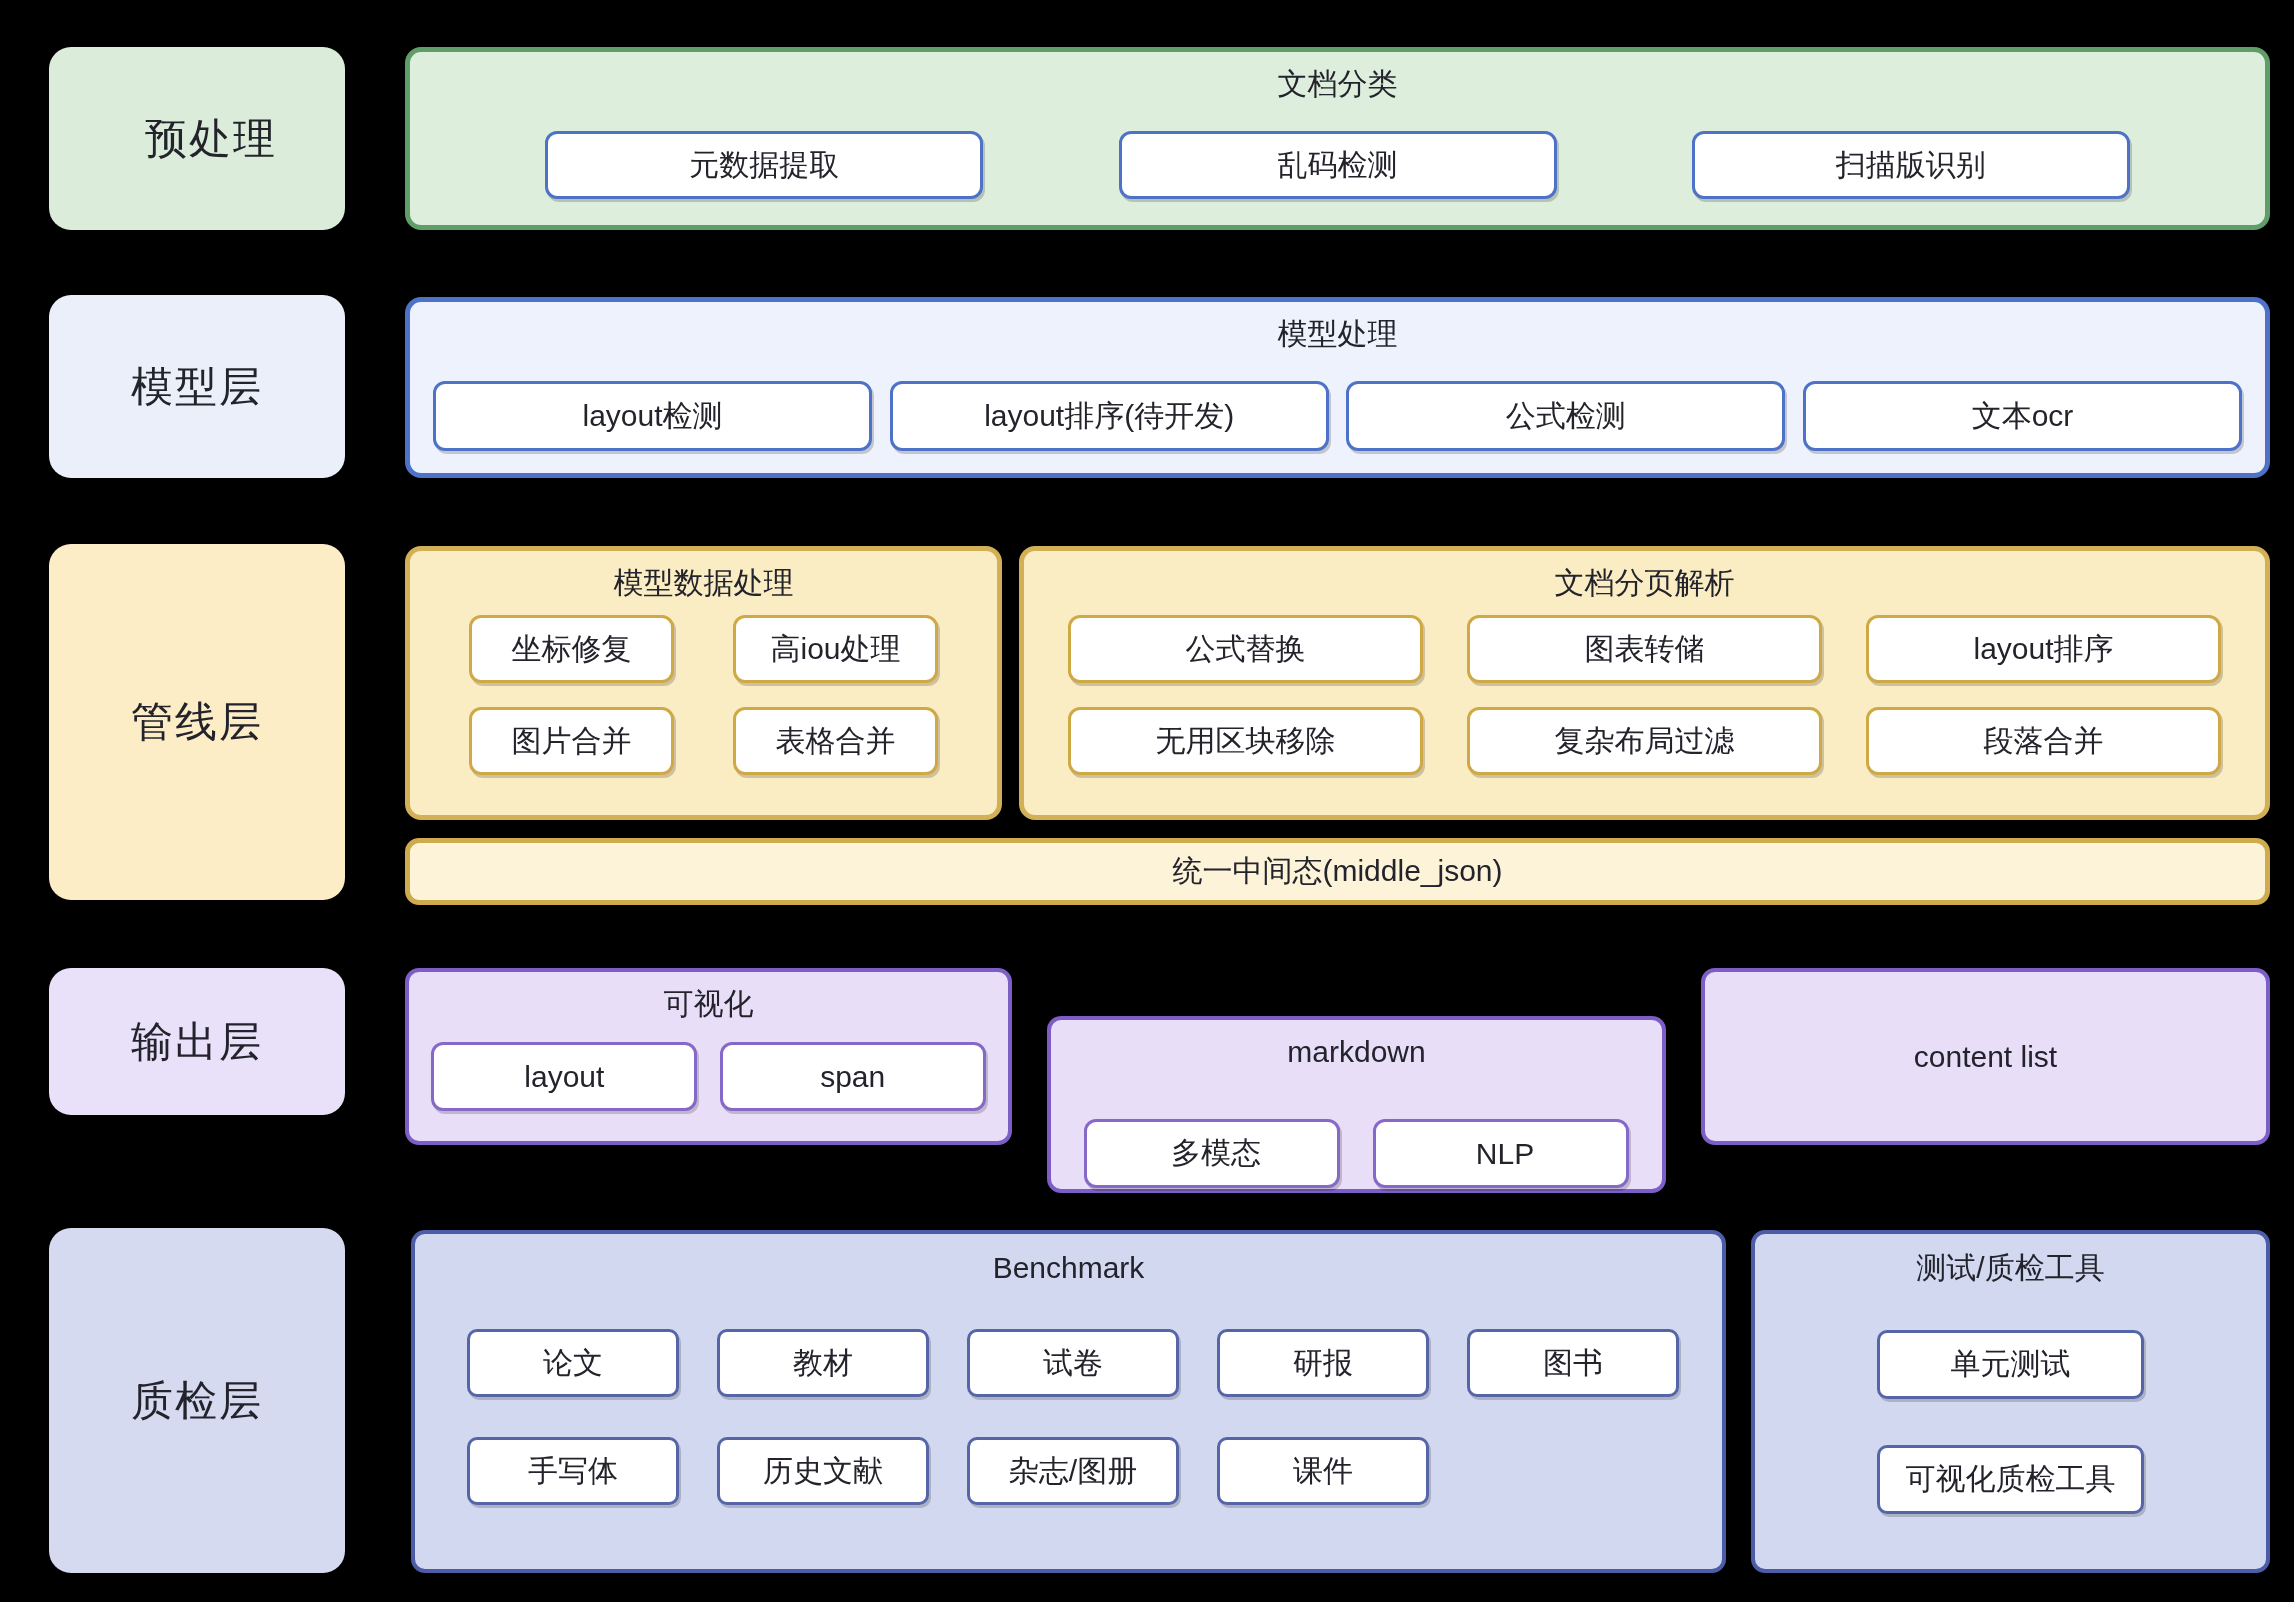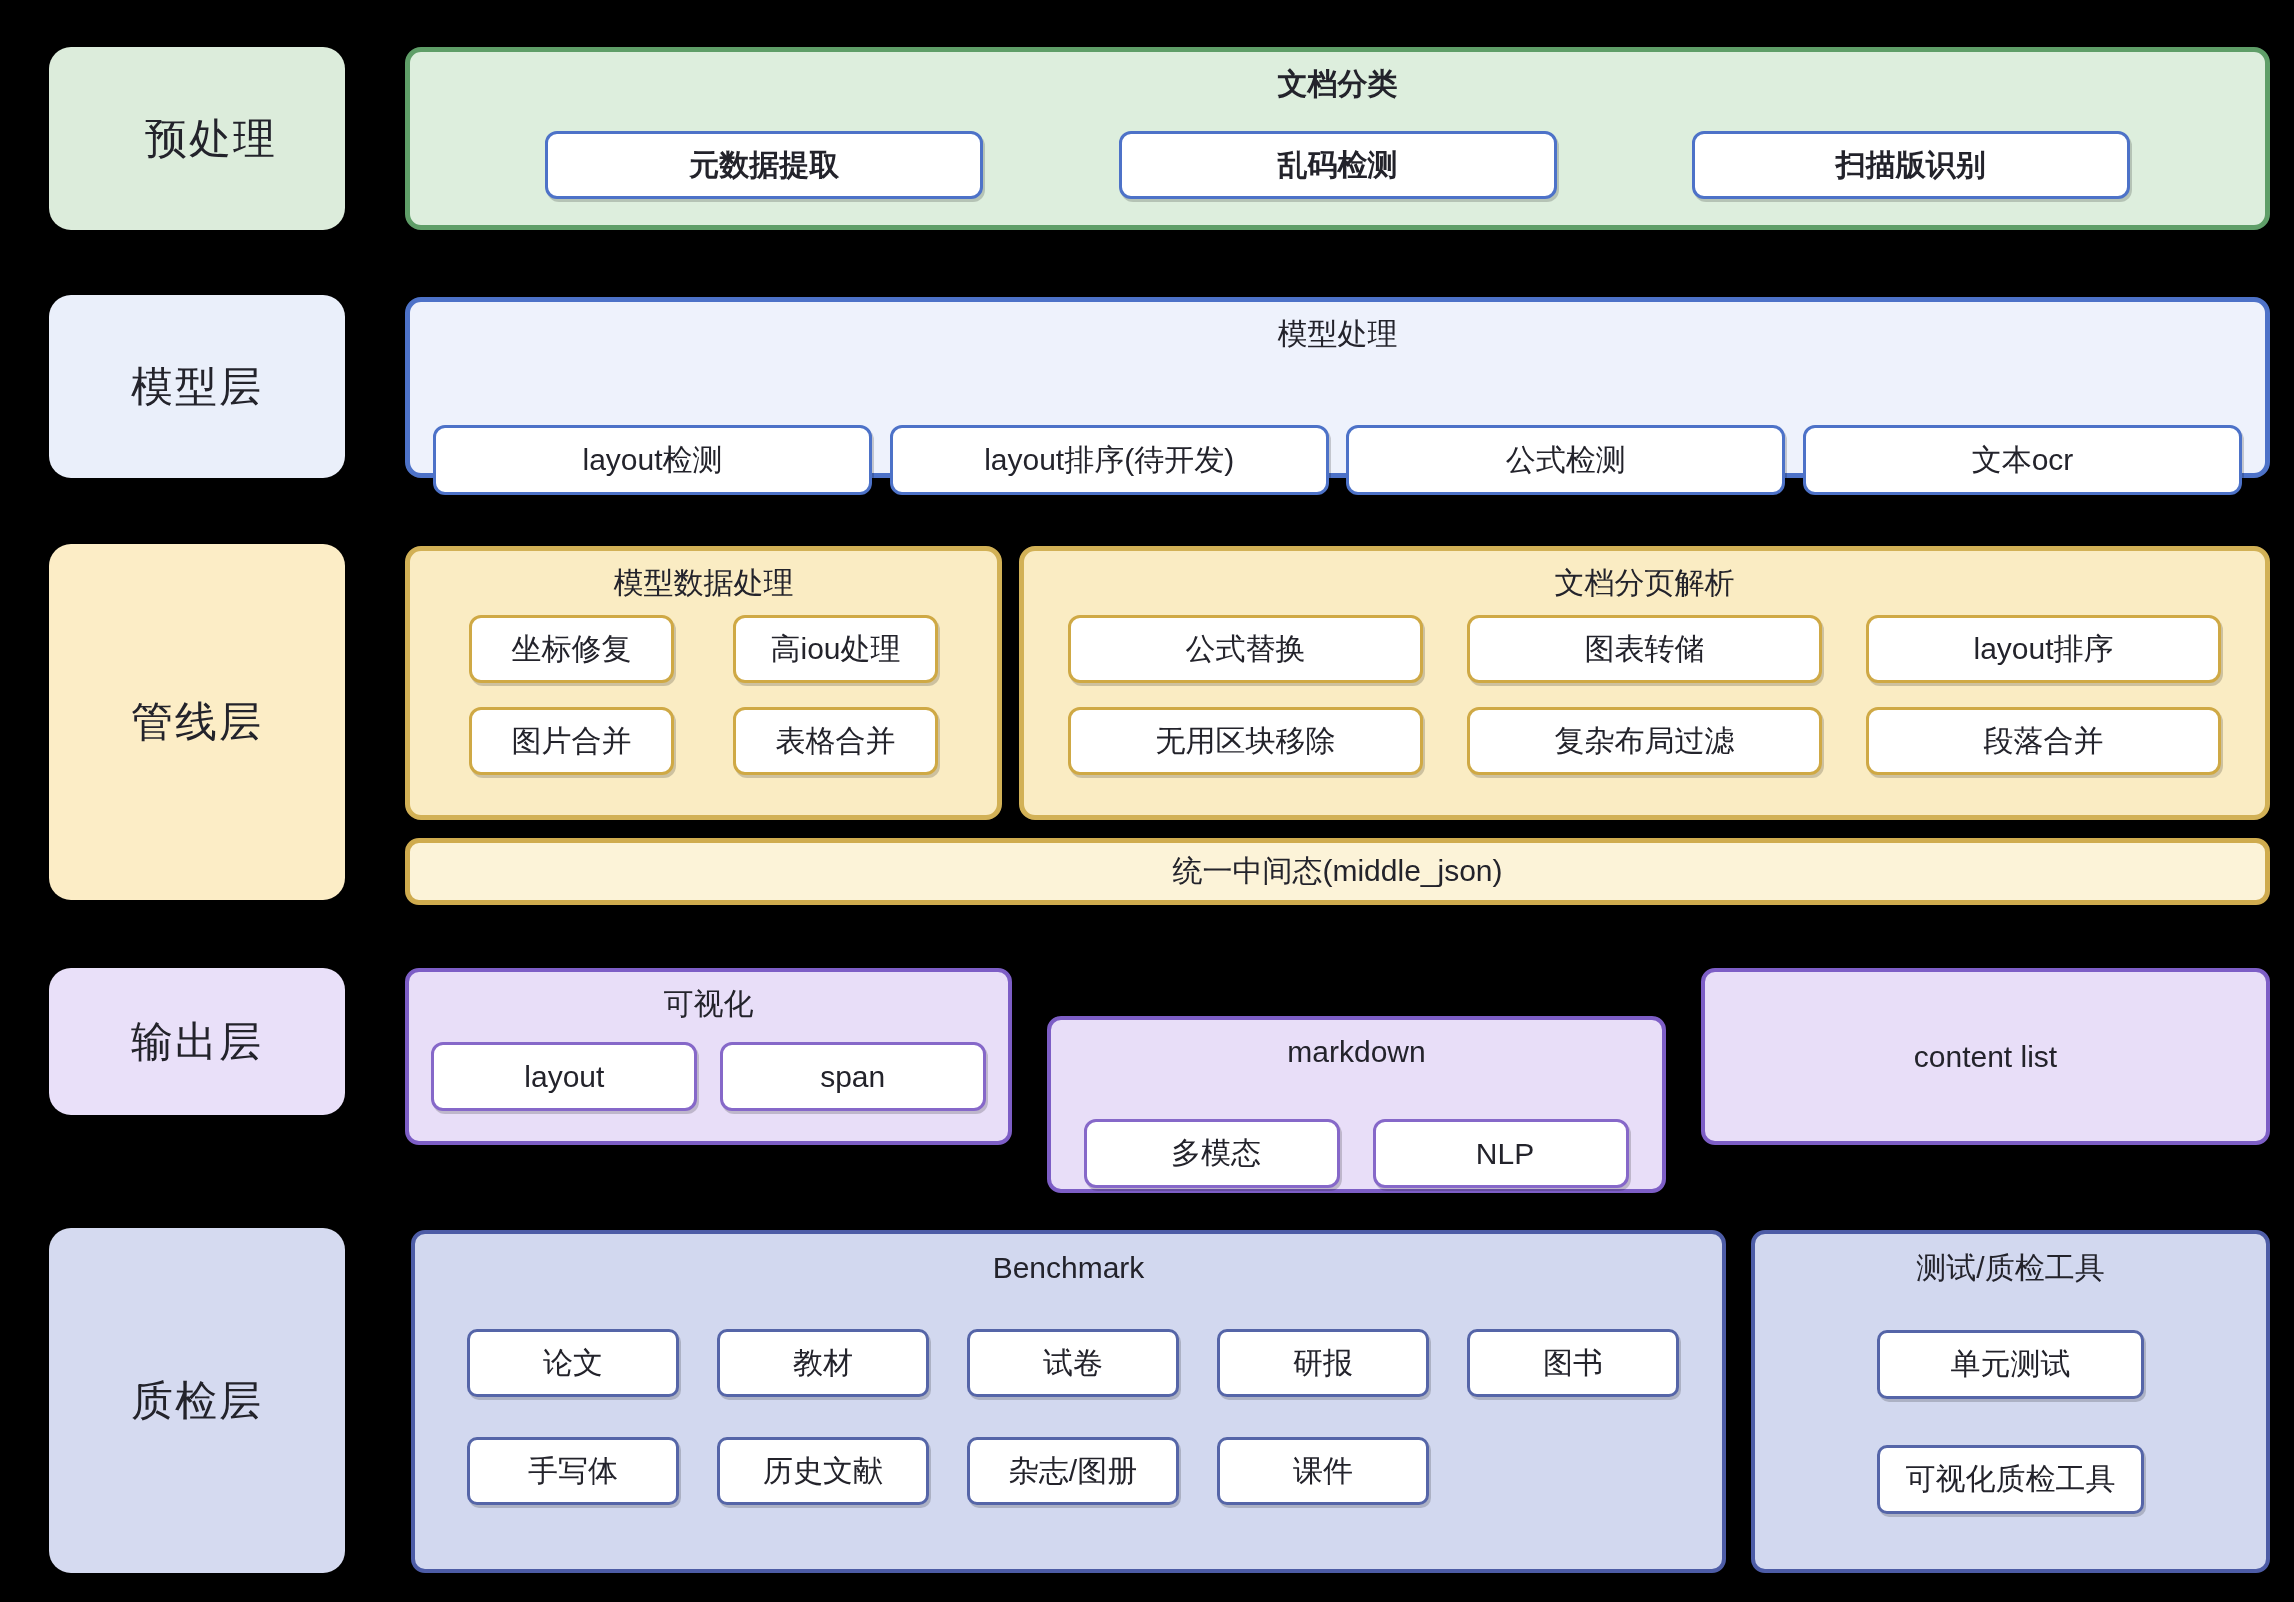--- a/index.html
+++ b/index.html
@@ -20,22 +20,22 @@
     font-size:30px; border-radius:12px; height:68px;
     box-shadow:2px 3px 0 rgba(0,0,0,0.18);
   }
   .box-row { display:flex; }
   
   .lab-green  { background:#dcecdb;padding-left:28px; }
   .lab-blue   { background:#eaeffa; }
   .lab-yellow { background:#fcedc6; }
   .lab-purple { background:#e9e0f9; }
   .lab-peri   { background:#d5daf0; }
-  .g-green  { background:#ddeedd; border:5px solid #5f9e68;font-weight:bold; }
-  .g-blue   { background:#eef2fc; border:5px solid #4d72c8;gap:44px; }
+  .g-green  { background:#ddeedd; border:5px solid #5f9e68; }
+  .g-blue   { background:#eef2fc; border:5px solid #4d72c8; }
   .g-yellow { background:#faecc3; border:5px solid #d2b156; }
   .g-purple { background:#e8def8; border:4px solid #7d5ec6; border-radius:14px; }
   .g-peri   { background:#d2d8ef; border:4px solid #4d5ca6; border-radius:14px; }
   .b-blue   { border:3px solid #4d72c8; }
   .b-yellow { border:3px solid #cfa945; }
   .b-purple { border:3px solid #8668c9; }
   .b-peri   { border:3px solid #5565a8; border-radius:10px; }
   
   #label-1 { top:47px;  height:183px; }
   #group-1 { left:405px; top:47px; width:1865px; height:183px; }

